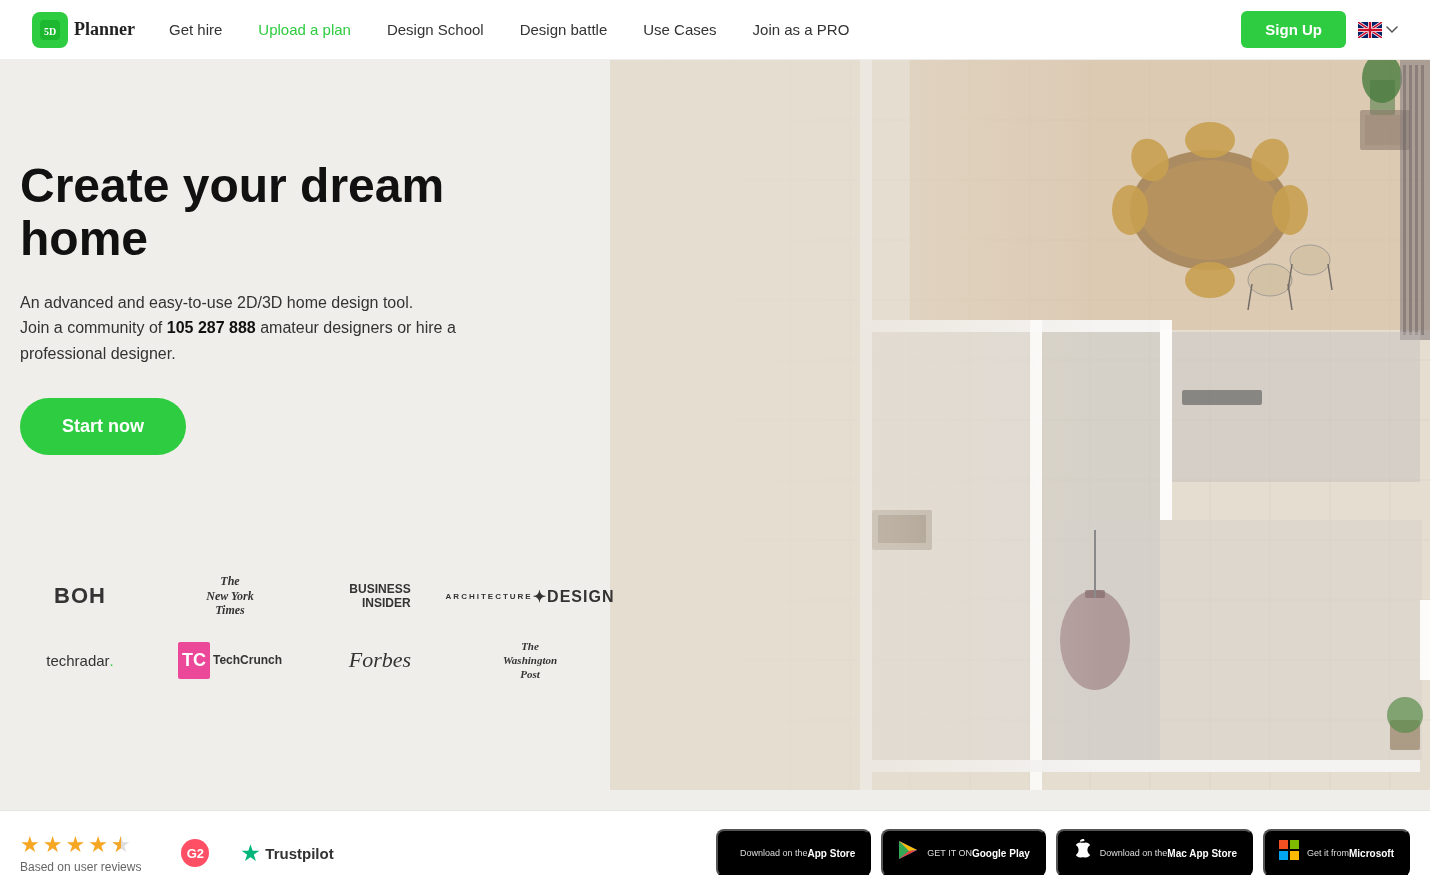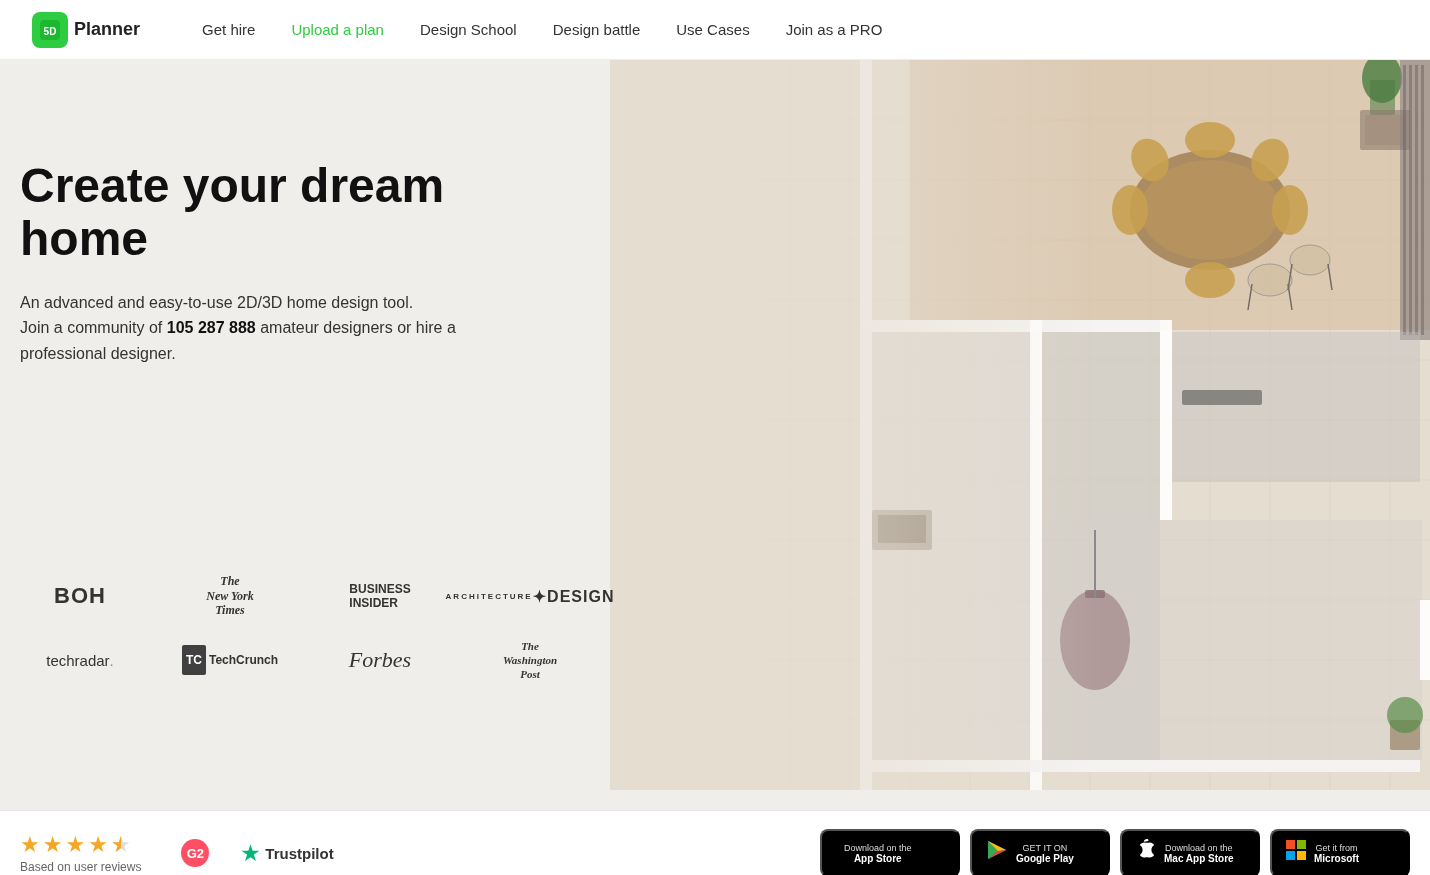--- a/index.html
+++ b/index.html
@@ -13,25 +13,26 @@
       height: 60px;
       background: #fff;
       border-bottom: 1px solid #eee;
       position: relative;
       z-index: 10;
     }
     .logo {
       display: flex;
       align-items: center;
       gap: 6px;
-      margin-right: 44px;
+      margin-right: 16px;
       text-decoration: none;
       color: #222;
       font-weight: 600;
       font-size: 18px;
+      font-family: Liberation Serif, serif;
     }
     .logo-icon {
       width: 36px;
       height: 36px;
       background: #2ecc40;
       border-radius: 8px;
       display: flex;
       align-items: center;
       justify-content: center;
       color: #fff;
@@ -154,21 +155,21 @@
       display: flex;
       align-items: center;
       justify-content: center;
       height: 40px;
       font-size: 13px;
       color: #333;
       font-weight: 600;
     }
     .press-logo.boh { font-size: 22px; font-weight: 700; letter-spacing: 1px; }
     .press-logo.nyt { font-size: 11px; font-style: italic; text-align: center; line-height: 1.3; }
-    .press-logo.bi { font-size: 11px; font-weight: 700; text-align: left; line-height: 1.3; }
+    .press-logo.bi { font-size: 11px; font-weight: 700; text-align: right; line-height: 1.3; }
     .press-logo.arch { font-size: 10px; text-align: center; }
     .press-logo.techradar { font-size: 14px; font-weight: 400; }
     .press-logo.techcrunch { font-size: 12px; font-weight: 600; }
     .press-logo.forbes { font-size: 20px; font-style: italic; font-weight: 500; }
     .press-logo.wapo { font-size: 11px; font-style: italic; text-align: center; line-height: 1.3; }
 
     
     .bottom-bar {
       background: #fff;
       height: 85px;
@@ -241,21 +242,21 @@
       border-radius: 8px;
       padding: 8px 14px;
       display: flex;
       align-items: center;
       gap: 8px;
       cursor: pointer;
       min-width: 140px;
     }
     .app-badge-text {
       display: flex;
-      flex-direction: column;
+      flex-direction: row;
       align-items: center;
     }
     .app-badge-sub {
       font-size: 9px;
       opacity: 0.85;
     }
     .app-badge-name {
       font-size: 10px;
       font-weight: 600;
       white-space: nowrap;
@@ -289,20 +290,36 @@
 
   <nav>
     <a class="nav-item" href="#">Get hire</a>
     <a class="nav-item active" href="#">Upload a plan</a>
     <a class="nav-item" href="#">Design School</a>
     <a class="nav-item" href="#">Design battle</a>
     <a class="nav-item" href="#">Use Cases</a>
     <a class="nav-item" href="#">Join as a PRO</a>
   </nav>
 
+  <div class="header-right">
+    <button class="signup-btn">Sign Up</button>
+    <div class="lang-selector">
+
+      <svg class="flag" viewBox="0 0 24 16" xmlns="http://www.w3.org/2000/svg">
+        <rect width="24" height="16" fill="#012169"></rect>
+        <path d="M0,0 L24,16 M24,0 L0,16" stroke="#fff" stroke-width="3"></path>
+        <path d="M0,0 L24,16 M24,0 L0,16" stroke="#C8102E" stroke-width="1.5"></path>
+        <path d="M12,0 V16 M0,8 H24" stroke="#fff" stroke-width="4"></path>
+        <path d="M12,0 V16 M0,8 H24" stroke="#C8102E" stroke-width="2.5"></path>
+      </svg>
+      <svg width="12" height="8" viewBox="0 0 12 8">
+        <path d="M1 1l5 5 5-5" stroke="#555" stroke-width="1.5" fill="none" stroke-linecap="round"></path>
+      </svg>
+    </div>
+  </div>
 </header>
 
 <section class="hero">
 
   <div class="hero-image">
     <svg viewBox="0 0 820 730" xmlns="http://www.w3.org/2000/svg" preserveAspectRatio="xMidYMid slice">
 
       <rect width="820" height="730" fill="#e8e0d0"></rect>
 
       <rect x="0" y="0" width="820" height="730" fill="#e5ddd0"></rect>
@@ -409,33 +426,34 @@
       <rect x="0" y="0" width="820" height="730" fill="url(#fadeLeft)"></rect>
     </svg>
   </div>
 
   <div class="hero-content">
     <h1 class="hero-title">Create your dream home</h1>
     <p class="hero-desc">
       An advanced and easy-to-use 2D/3D home design tool.<br>
       Join a community of <strong>105 287 888</strong> amateur designers or hire a professional designer.
     </p>
+    <button class="start-btn">Start now</button>
   </div>
 
   <div class="press-section">
     <div class="press-logo boh">BOH</div>
     <div class="press-logo nyt" style="font-family: Georgia, serif; font-size:12px; line-height:1.2;">The<br>New York<br>Times</div>
     <div class="press-logo bi" style="font-size:12px; font-weight:700; line-height:1.2;">BUSINESS<br>INSIDER</div>
     <div class="press-logo arch" style="font-size:10px; letter-spacing:1px;">
       <span style="font-size:8px; letter-spacing:2px; display:block;">ARCHITECTURE</span>
       <span style="font-size:16px; font-weight:800; letter-spacing:1px;">✦DESIGN</span>
     </div>
     <div class="press-logo techradar" style="font-size:15px; font-weight:400;">techradar<span style="color:#2ecc40">.</span></div>
     <div class="press-logo techcrunch" style="display:flex; align-items:center; gap:3px;">
-      <span style="font-weight:800; font-size:12px; background:#404040; color:#fff; padding:8px 4px; border-radius:2px;">TC</span>
+      <span style="font-weight:800; font-size:18px; background:#ec4899; color:#fff; padding:8px 4px; border-radius:2px;">TC</span>
       <span style="font-size:12px; font-weight:600;text-align:right;">TechCrunch</span>
     </div>
     <div class="press-logo forbes" style="font-family: Georgia, serif; font-size:22px; font-style:italic; font-weight:500;">Forbes</div>
     <div class="press-logo wapo" style="font-family: Georgia, serif; font-size:11px; font-style:italic; line-height:1.3; text-align:center;">The<br>Washington<br>Post</div>
   </div>
 
 </section>
 
 <div class="bottom-bar">
 

